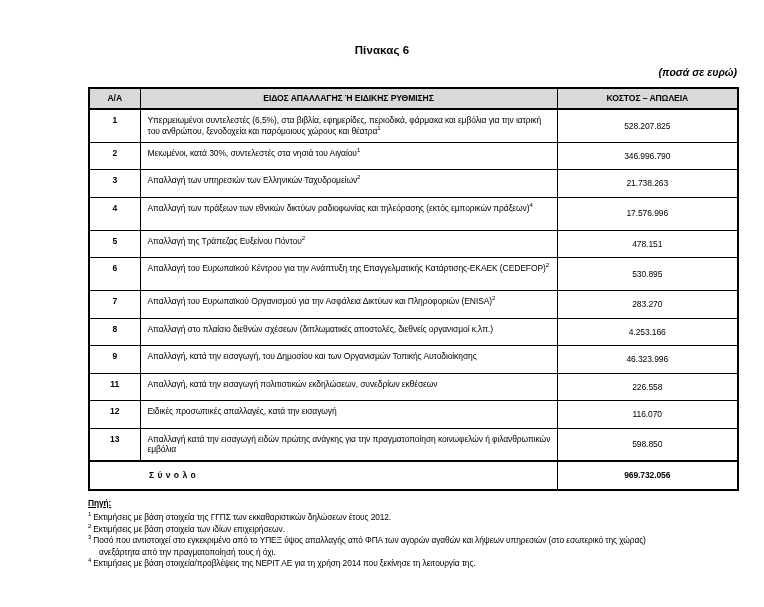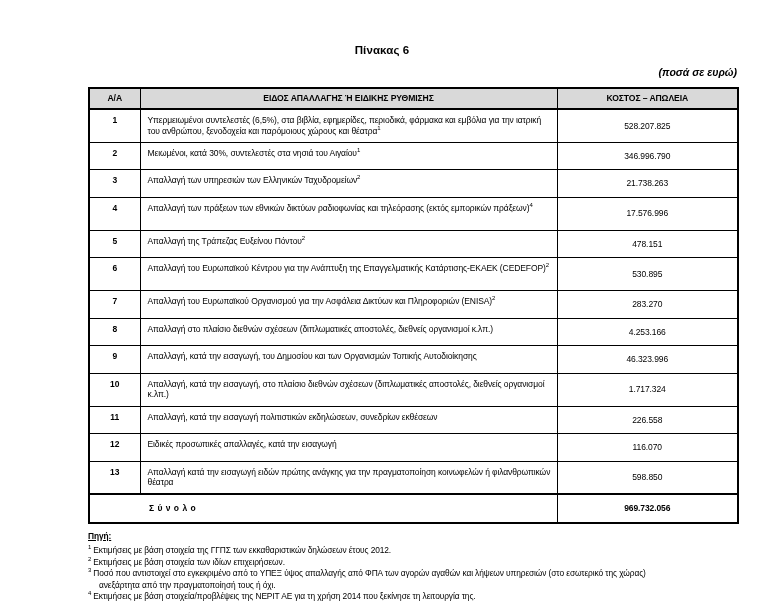--- a/index.html
+++ b/index.html
@@ -113,38 +113,33 @@
       <tr class="h1">
         <td class="td-num">8</td>
         <td class="td-desc"><span>Απαλλαγή στο πλαίσιο διεθνών σχέσεων (διπλωματικές αποστολές, διεθνείς οργανισμοί κ.λπ.)</span><sup class="desc-sup"></sup></td>
         <td class="td-cost">4.253.166</td>
       </tr>
       <tr class="h1">
         <td class="td-num">9</td>
         <td class="td-desc"><span>Απαλλαγή, κατά την εισαγωγή, του Δημοσίου και των Οργανισμών Τοπικής Αυτοδιοίκησης</span><sup class="desc-sup"></sup></td>
         <td class="td-cost">46.323.996</td>
       </tr>
-      <tr class="h2">
-        <td class="td-num">10</td>
-        <td class="td-desc"><span>Απαλλαγή, κατά την εισαγωγή, στο πλαίσιο διεθνών σχέσεων (διπλωματικές αποστολές, διεθνείς οργανισμοί κ.λπ.)</span><sup class="desc-sup"></sup></td>
-        <td class="td-cost">1.717.324</td>
-      </tr>
       <tr class="h1">
         <td class="td-num">11</td>
         <td class="td-desc"><span>Απαλλαγή, κατά την εισαγωγή πολιτιστικών εκδηλώσεων, συνεδρίων εκθέσεων</span><sup class="desc-sup"></sup></td>
         <td class="td-cost">226.558</td>
       </tr>
       <tr class="h1">
         <td class="td-num">12</td>
         <td class="td-desc"><span>Ειδικές προσωπικές απαλλαγές, κατά την εισαγωγή</span><sup class="desc-sup"></sup></td>
         <td class="td-cost">116.070</td>
       </tr>
       <tr class="h2">
         <td class="td-num">13</td>
-        <td class="td-desc"><span>Απαλλαγή κατά την εισαγωγή ειδών πρώτης ανάγκης για την πραγματοποίηση κοινωφελών ή φιλανθρωπικών θέατρα</span><sup class="desc-sup"></sup></td>
+        <td class="td-desc"><span>Απαλλαγή κατά την εισαγωγή ειδών πρώτης ανάγκης για την πραγματοποίηση κοινωφελών ή φιλανθρωπικών εμβόλια</span><sup class="desc-sup"></sup></td>
         <td class="td-cost">598.850</td>
       </tr>
       <tr class="total-row">
         <td class="td-total-label" colspan="2">Σ ύ ν ο λ ο</td>
         <td class="td-cost">969.732.056</td>
       </tr>
     </tbody>
   </table>
 
   <div class="footnotes">

